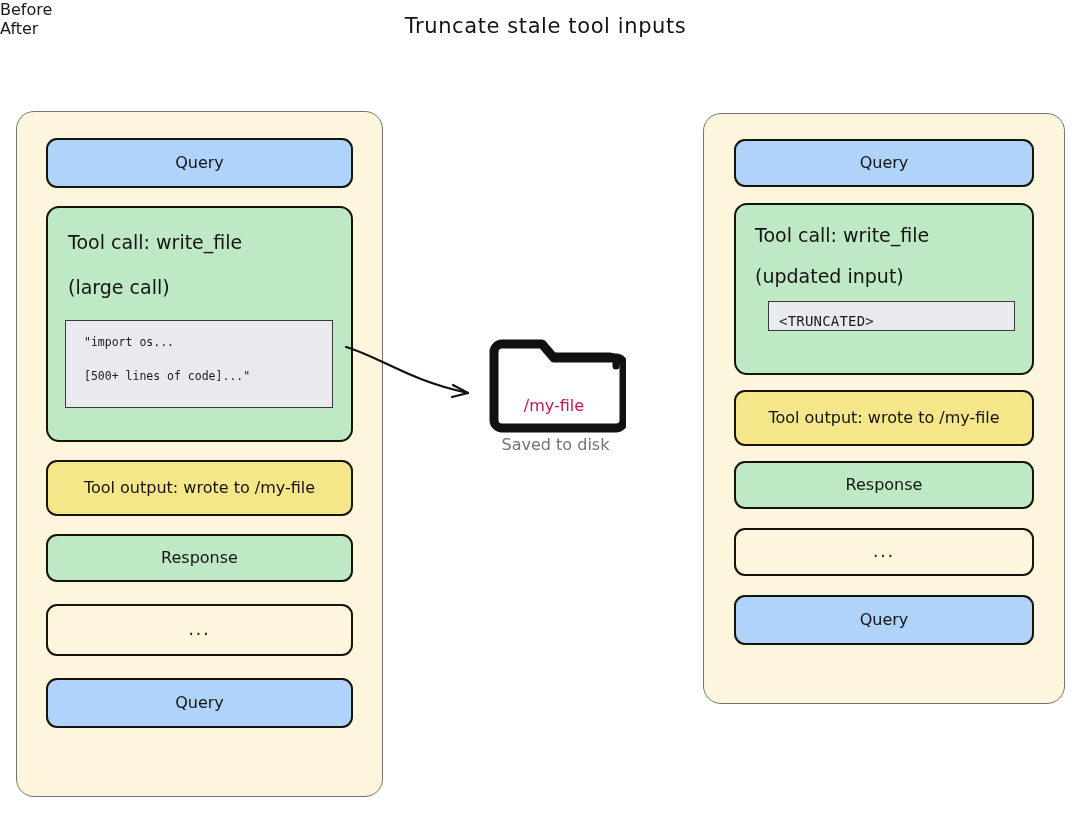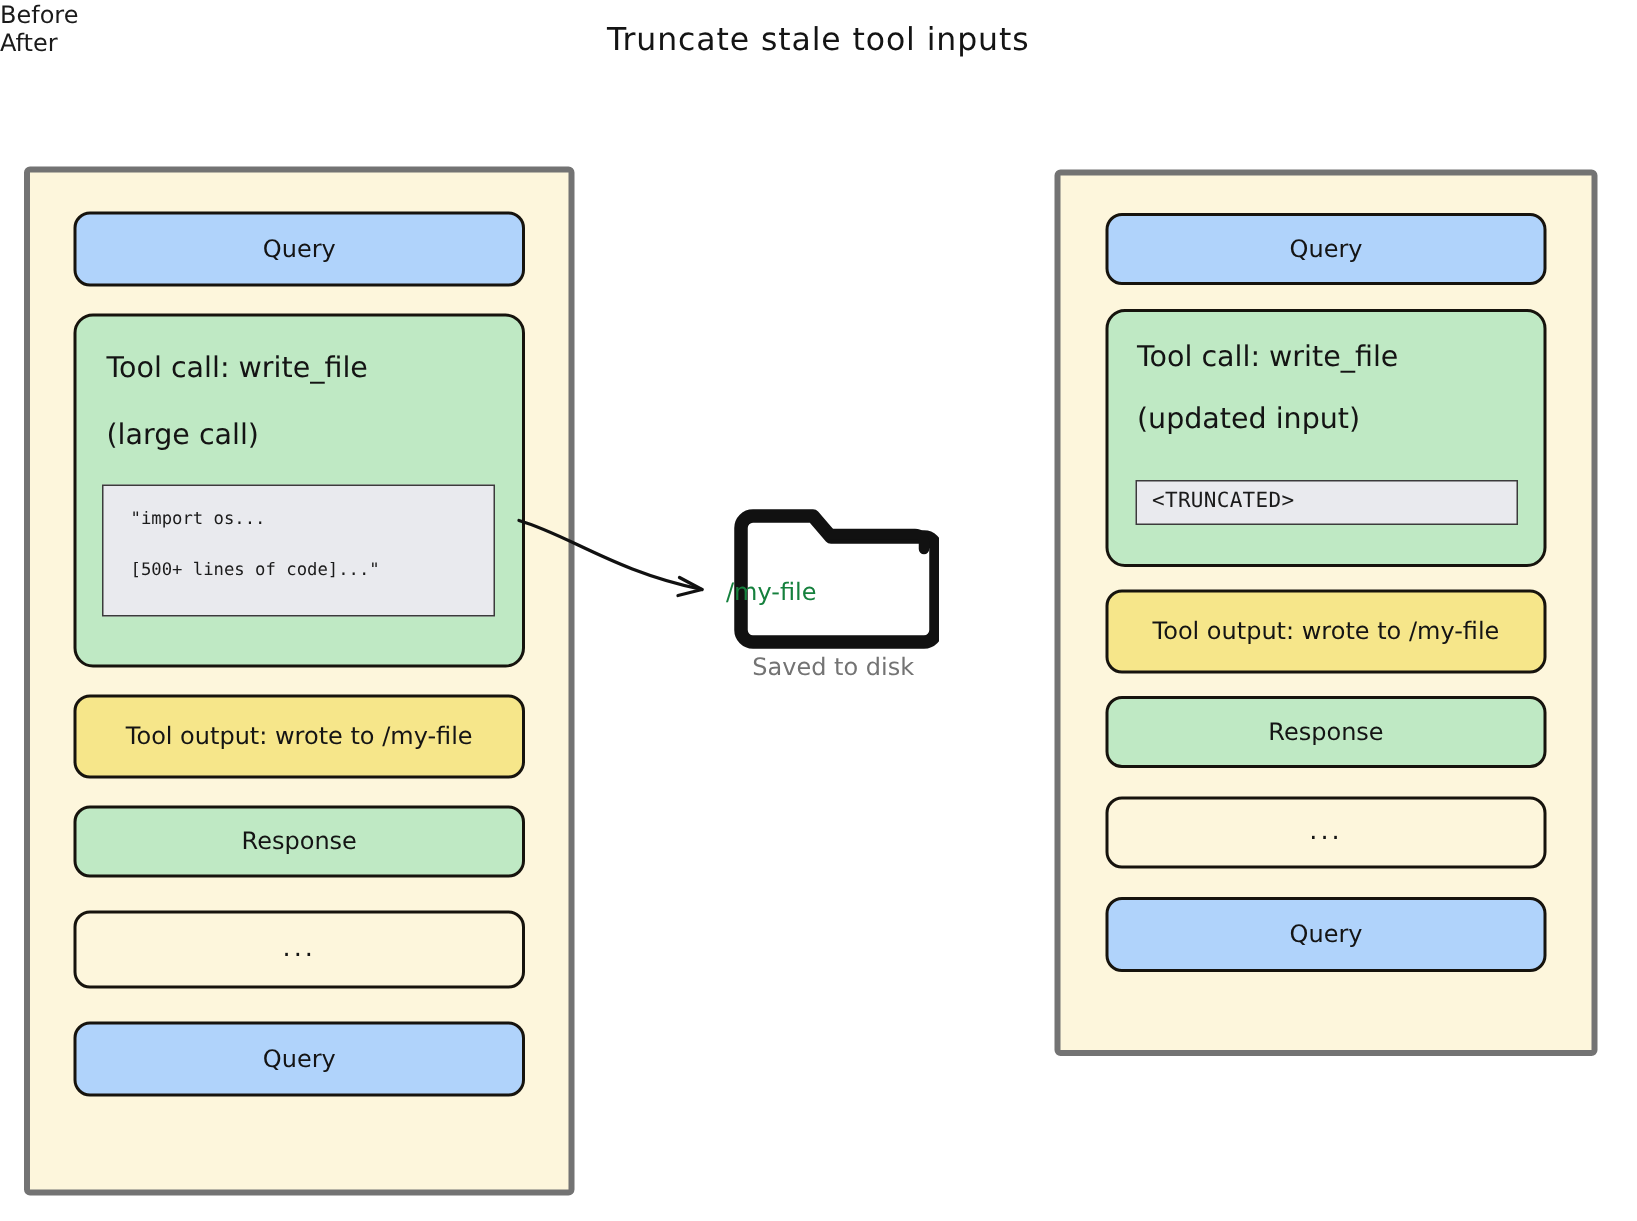--- a/index.html
+++ b/index.html
@@ -27,22 +27,22 @@
     letter-spacing: 0.6px;
     color: #141414;
   }
   #heading-before { top: 70px; left: 16px;  width: 367px; }
   #heading-after  { top: 70px; left: 703px; width: 362px; }
 
   
   .panel {
     position: absolute;
     background: #fdf6dc;
-    border: 4px solid #737373;
-    border-radius: 4px;
+    border: 1px solid #737373;
+    border-radius: 18px;
     box-sizing: border-box;
   }
   #panel-before { left: 16px;  top: 111px; width: 367px; height: 686px; }
   #panel-after  { left: 703px; top: 113px; width: 362px; height: 591px; }
 
   .panel-stack {
     position: absolute;
     left: 0; top: 0;
     width: 100%;
     height: 100%;
@@ -98,21 +98,21 @@
   .toolcall-line {
     display: block;
     font-size: 19px;
     line-height: 1.1;
     color: #141414;
     padding-left: 6px;
   }
   #panel-before .toolcall-line.title   { margin-bottom: 24px; margin-top: 8px; }
   #panel-before .toolcall-line.subtitle{ margin-bottom: 22px; }
   #panel-after  .toolcall-line.title   { margin-bottom: 20px; margin-top: 6px; }
-  #panel-after  .toolcall-line.subtitle{ margin-bottom: 30px; }
+  #panel-after  .toolcall-line.subtitle{ margin-bottom: 14px; }
 
   .code-box {
     box-sizing: border-box;
     background: #e9eaee;
     border: 1.5px solid #3b3b3b;
     font-family: "DejaVu Sans Mono", monospace;
     font-size: 11.5px;
     color: #1b1b1b;
     line-height: 1.2;
   }
@@ -120,49 +120,50 @@
     height: 88px;
     margin-left: 3px;
     margin-right: 4px;
     padding: 15px 0 0 18px;
   }
   #panel-before .code-box .code-line-1 { display: block; margin-bottom: 20px; }
   #panel-before .code-box .code-line-2 { display: block; }
 
   #panel-after .code-box {
     height: 30px;
-    margin-left: 5px;
+    margin-left: 19px;
     margin-right: 4px;
     padding: 0 0 0 10px;
     display: flex;
-    align-items: center;
+    align-items: flex-end;
     font-size: 14px;
     letter-spacing: 0.2px;
   }
 
   
   #folder-group {
     position: absolute;
     left: 470px;
     top: 330px;
     width: 175px;
     height: 140px;
   }
   #folder-icon {
     position: absolute;
     left: 14px;
     top: 6px;
   }
   #folder-label {
     position: absolute;
     left: 14px;
-    top: 55px;
+    top: 66px;
     width: 140px;
+    text-align: center;
     font-size: 16px;
-    color: #15803d;
+    color: #be185d;
   }
   #folder-caption {
     position: absolute;
     left: -2px;
     top: 105px;
     width: 175px;
     text-align: center;
     font-size: 16px;
     color: #737373;
   }

